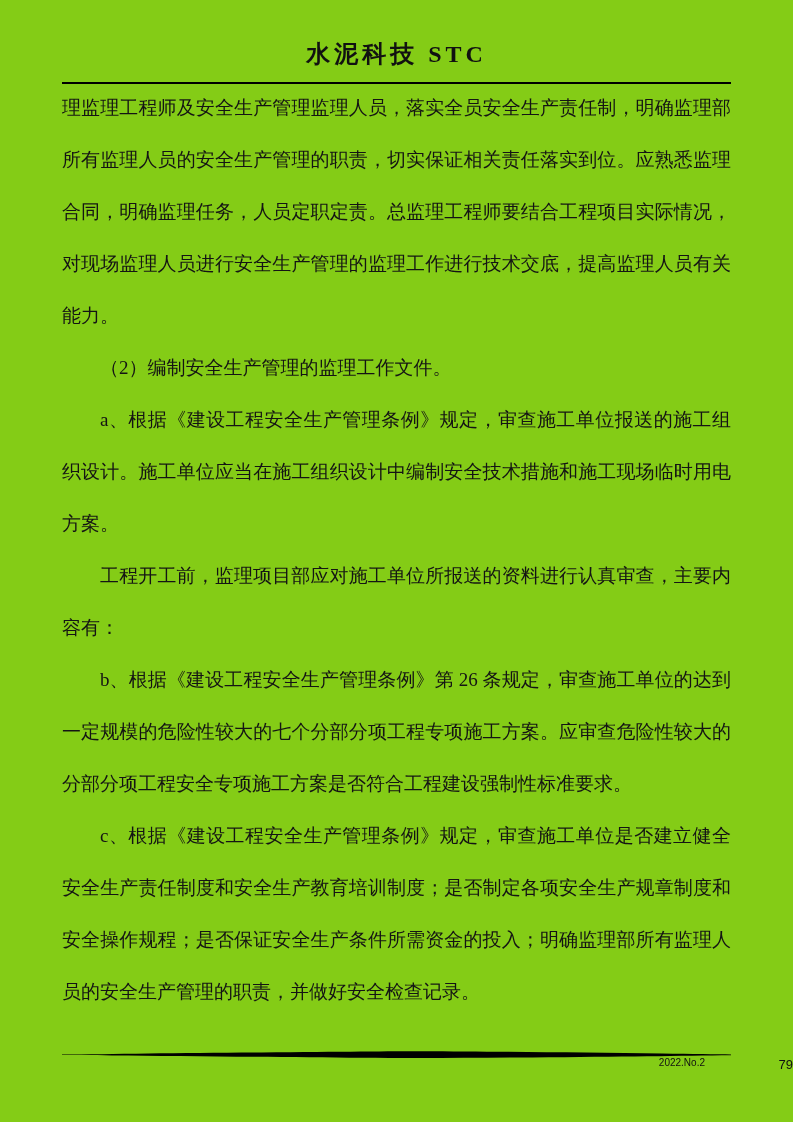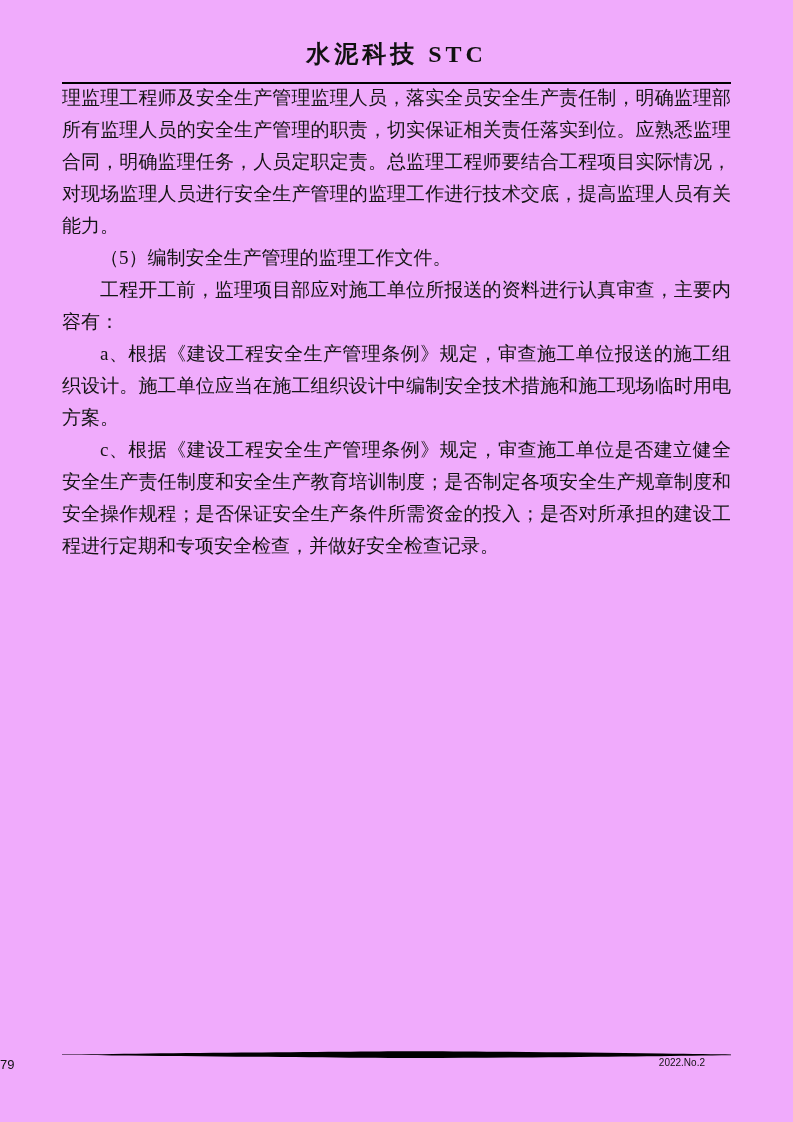--- a/index.html
+++ b/index.html
@@ -5,21 +5,21 @@
   html, body {
     margin: 0;
     padding: 0;
     background: #e8e8e8;
   }
   .page {
     position: relative;
     width: 793px;
     height: 1122px;
     margin: 0 auto;
-    background: #f0abfc;
+    background: #84cc16;
     overflow: hidden;
     font-family: "Liberation Serif", "DejaVu Serif", serif;
     color: #141414;
   }
   
   .journal-title {
     position: absolute;
     top: 38px;
     left: 0;
     width: 100%;
@@ -42,21 +42,21 @@
   .body-text {
     position: absolute;
     top: 82px;
     left: 62px;
     width: 669px;
   }
   .body-text p {
     margin: 0;
     padding: 0;
     font-size: 19px;
-    line-height: 32px;
+    line-height: 52px;
     text-align: justify;
     text-justify: inter-character;
     word-break: break-all;
     color: #141414;
   }
   .body-text p.indent {
     text-indent: 2em;
   }
   
   .footer-rule {
@@ -64,21 +64,21 @@
     top: 1046px;
     left: 62px;
     width: 669px;
     height: 10px;
   }
   .footer-pageno {
     position: absolute;
     top: 1057px;
     left: 0;
     width: 100%;
-    text-align: left;
+    text-align: right;
     font-size: 13px;
     color: #111111;
     font-family: "Liberation Sans", "DejaVu Sans", sans-serif;
   }
   .footer-issue {
     position: absolute;
     top: 1057px;
     right: 88px;
     font-size: 10px;
     color: #111111;
@@ -88,24 +88,25 @@
 </head>
 <body>
 
 <div class="page">
 
   <div class="journal-title">水泥科技 STC</div>
   <div class="header-rule"></div>
 
   <div class="body-text">
     <p>理监理工程师及安全生产管理监理人员，落实全员安全生产责任制，明确监理部所有监理人员的安全生产管理的职责，切实保证相关责任落实到位。应熟悉监理合同，明确监理任务，人员定职定责。总监理工程师要结合工程项目实际情况，对现场监理人员进行安全生产管理的监理工作进行技术交底，提高监理人员有关能力。</p>
-    <p class="indent">（5）编制安全生产管理的监理工作文件。</p>
+    <p class="indent">（2）编制安全生产管理的监理工作文件。</p>
+    <p class="indent">a、根据《建设工程安全生产管理条例》规定，审查施工单位报送的施工组织设计。施工单位应当在施工组织设计中编制安全技术措施和施工现场临时用电方案。</p>
     <p class="indent">工程开工前，监理项目部应对施工单位所报送的资料进行认真审查，主要内容有：</p>
-    <p class="indent">a、根据《建设工程安全生产管理条例》规定，审查施工单位报送的施工组织设计。施工单位应当在施工组织设计中编制安全技术措施和施工现场临时用电方案。</p>
-    <p class="indent">c、根据《建设工程安全生产管理条例》规定，审查施工单位是否建立健全安全生产责任制度和安全生产教育培训制度；是否制定各项安全生产规章制度和安全操作规程；是否保证安全生产条件所需资金的投入；是否对所承担的建设工程进行定期和专项安全检查，并做好安全检查记录。</p>
+    <p class="indent">b、根据《建设工程安全生产管理条例》第 26 条规定，审查施工单位的达到一定规模的危险性较大的七个分部分项工程专项施工方案。应审查危险性较大的分部分项工程安全专项施工方案是否符合工程建设强制性标准要求。</p>
+    <p class="indent">c、根据《建设工程安全生产管理条例》规定，审查施工单位是否建立健全安全生产责任制度和安全生产教育培训制度；是否制定各项安全生产规章制度和安全操作规程；是否保证安全生产条件所需资金的投入；明确监理部所有监理人员的安全生产管理的职责，并做好安全检查记录。</p>
   </div>
 
   <div class="footer-rule">
     <svg width="669" height="10" viewBox="0 0 669 10" xmlns="http://www.w3.org/2000/svg">
       <path d="M0,4.6
                C 50,4.0 120,2.8 200,2.4
                C 280,1.6 330,1.2 360,1.2
                C 430,1.4 520,2.6 600,3.6
                C 630,4.0 655,4.3 669,4.5
                L 669,5.2

